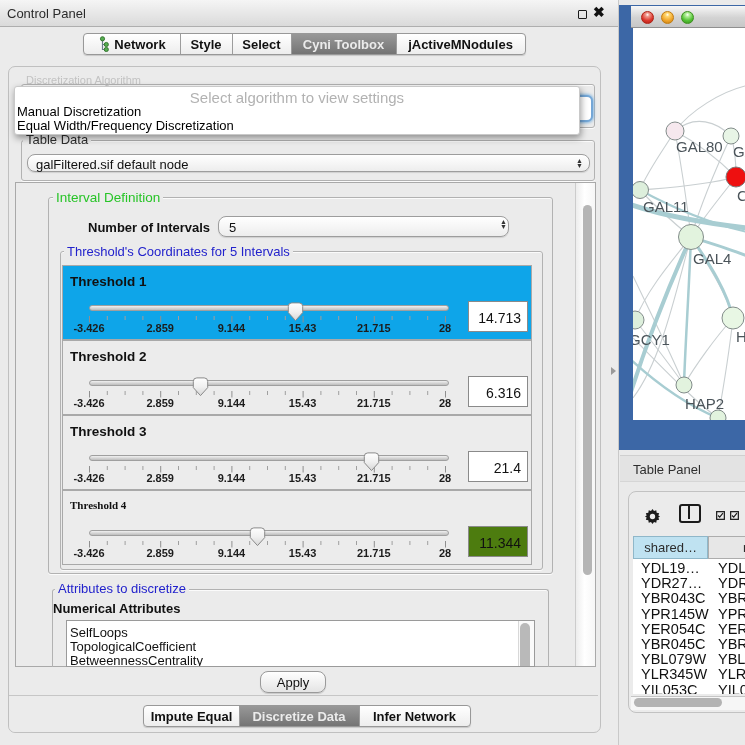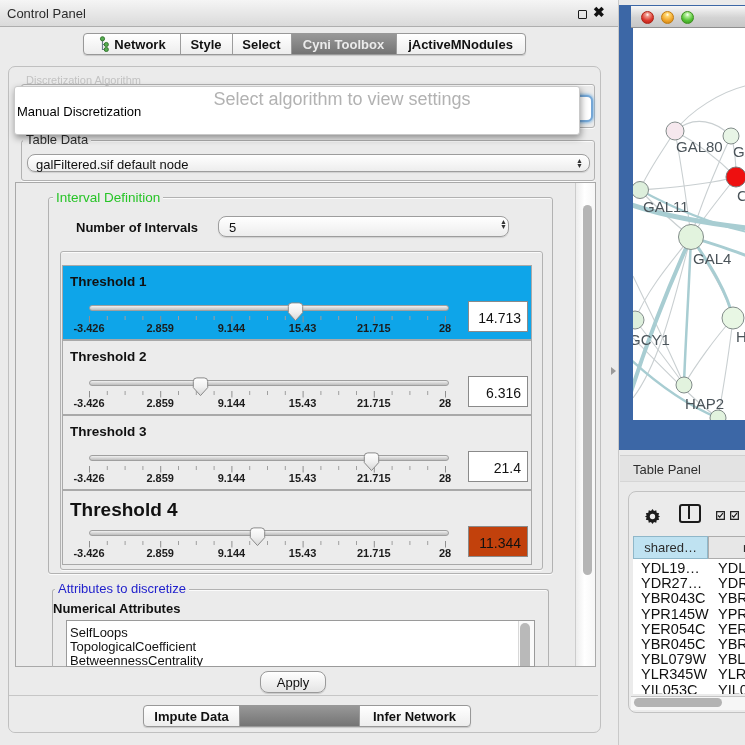--- a/index.html
+++ b/index.html
@@ -47,26 +47,27 @@
 <div class="gtitle" style="left:23px;top:133px;font-size:13px;color:#2e2e2e;">Table Data</div>
 <div class="combo" style="left:27px;top:154px;width:561px;height:16px;">
       <div class="abs" style="left:8px;top:2px;font-size:13px;color:#111;">galFiltered.sif default node</div>
       <div class="spin" style="left:547px;top:3px;">▲<br>▼</div>
     </div>
 <div class="abs" style="left:15px;top:182px;width:579px;height:483px;background:#ebebeb;border:1px solid #a9a9a9;"></div>
 <div class="abs" style="left:575px;top:183px;width:19px;height:483px;background:linear-gradient(90deg,#ededed,#ffffff 45%,#f6f6f6);border-left:1px solid #cccccc;"></div>
 <div class="abs" style="left:583px;top:205px;width:9px;height:370px;background:#b5b5b5;border-radius:5px;"></div>
 <div class="grp" style="left:48px;top:197px;width:503px;height:375px;"></div>
 <div class="gtitle" style="left:53px;top:191px;font-size:13.5px;color:#27c427;">Interval Definition</div>
-<div class="abs" style="left:76px;top:220px;font-size:13px;font-weight:bold;color:#111;">Number of Intervals</div>
+<div class="abs" style="left:88px;top:220px;font-size:13px;font-weight:bold;color:#111;">Number of Intervals</div>
 <div class="combo" style="left:218px;top:216px;width:289px;height:19px;">
       <div class="abs" style="left:10px;top:3px;font-size:13px;color:#111;">5</div>
       <div class="spin" style="left:280px;top:2px;">▲<br>▼</div>
     </div>
 <div class="grp" style="left:60px;top:251px;width:481px;height:317px;"></div>
+<div class="gtitle" style="left:64px;top:245px;font-size:13px;color:#2222cc;">Threshold's Coordinates for 5 Intervals</div>
 <div class="abs" style="left:62px;top:265px;width:468px;height:73px;background:#0ea5e9;border:1px solid #a9a9a9;">
       <div class="abs" style="left:7px;top:8px;font-size:13.5px;font-weight:bold;color:#111;">Threshold 1</div>
       <div class="abs" style="left:26px;top:39px;width:358px;height:4px;background:linear-gradient(#f0f0f0,#bdbdbd);border:1px solid #9f9f9f;border-radius:3px;"></div>
       <svg class="abs" style="left:0;top:0;" width="468" height="75">
         <line x1="26.5" y1="50" x2="26.5" y2="56.5" stroke="#8f8f8f" stroke-width="1"></line>
         <line x1="44.3" y1="50" x2="44.3" y2="54" stroke="#9f9f9f" stroke-width="1"></line>
         <line x1="62.1" y1="50" x2="62.1" y2="54" stroke="#9f9f9f" stroke-width="1"></line>
         <line x1="79.9" y1="50" x2="79.9" y2="54" stroke="#9f9f9f" stroke-width="1"></line>
         <line x1="97.7" y1="50" x2="97.7" y2="56.5" stroke="#8f8f8f" stroke-width="1"></line>
         <line x1="115.5" y1="50" x2="115.5" y2="54" stroke="#9f9f9f" stroke-width="1"></line>
@@ -192,21 +193,21 @@
             <stop offset="0.5" stop-color="#f0f0f0"></stop>
             <stop offset="1" stop-color="#d6d6d6"></stop>
           </linearGradient>
         </defs>
       </svg>
       <div class="abs" style="left:405px;top:35px;width:58px;height:29px;background:#fff;border:1px solid #8a8a8a;">
         <div class="abs" style="right:6px;top:8px;font-size:14px;color:#111;">21.4</div>
       </div>
     </div>
 <div class="abs" style="left:62px;top:490px;width:468px;height:73px;background:#ececec;border:1px solid #a9a9a9;">
-      <div class="abs" style="left:7px;top:8px;font-size:19px;font-weight:bold;color:#111;">Threshold 4</div>
+      <div class="abs" style="left:7px;top:8px;font-size:11px;font-weight:bold;color:#111;font-family:Liberation Serif, serif;">Threshold 4</div>
       <div class="abs" style="left:26px;top:39px;width:358px;height:4px;background:linear-gradient(#f0f0f0,#bdbdbd);border:1px solid #9f9f9f;border-radius:3px;"></div>
       <svg class="abs" style="left:0;top:0;" width="468" height="75">
         <line x1="26.5" y1="50" x2="26.5" y2="56.5" stroke="#8f8f8f" stroke-width="1"></line>
         <line x1="44.3" y1="50" x2="44.3" y2="54" stroke="#9f9f9f" stroke-width="1"></line>
         <line x1="62.1" y1="50" x2="62.1" y2="54" stroke="#9f9f9f" stroke-width="1"></line>
         <line x1="79.9" y1="50" x2="79.9" y2="54" stroke="#9f9f9f" stroke-width="1"></line>
         <line x1="97.7" y1="50" x2="97.7" y2="56.5" stroke="#8f8f8f" stroke-width="1"></line>
         <line x1="115.5" y1="50" x2="115.5" y2="54" stroke="#9f9f9f" stroke-width="1"></line>
         <line x1="133.3" y1="50" x2="133.3" y2="54" stroke="#9f9f9f" stroke-width="1"></line>
         <line x1="151.1" y1="50" x2="151.1" y2="54" stroke="#9f9f9f" stroke-width="1"></line>
@@ -233,49 +234,51 @@
       <svg class="abs" style="left:185.8px;top:36px;" width="17" height="20" viewBox="0 0 17 20">
         <path d="M8.5 18.6 L1.3 10.6 L1.3 4.4 Q1.3 0.9 4.8 0.9 L12.2 0.9 Q15.7 0.9 15.7 4.4 L15.7 10.6 Z" fill="url(#tg4)" stroke="#8a8a8a" stroke-width="1"></path>
         <defs>
           <linearGradient id="tg4" x1="0" y1="0" x2="0" y2="1">
             <stop offset="0" stop-color="#fefefe"></stop>
             <stop offset="0.5" stop-color="#f0f0f0"></stop>
             <stop offset="1" stop-color="#d6d6d6"></stop>
           </linearGradient>
         </defs>
       </svg>
-      <div class="abs" style="left:405px;top:35px;width:58px;height:29px;background:#c2410c;border:1px solid #8a8a8a;">
+      <div class="abs" style="left:405px;top:35px;width:58px;height:29px;background:#4d7c0f;border:1px solid #8a8a8a;">
         <div class="abs" style="right:6px;top:8px;font-size:14px;color:#111;">11.344</div>
       </div>
     </div>
 <div class="grp" style="left:52px;top:589px;width:495px;height:80px;border-bottom:none;border-bottom-left-radius:0;border-bottom-right-radius:0;"></div>
 <div class="gtitle" style="left:55px;top:582px;font-size:13px;color:#2222cc;">Attributes to discretize</div>
 <div class="abs" style="left:53px;top:601px;font-size:13px;font-weight:bold;color:#111;">Numerical Attributes</div>
 <div class="abs" style="left:66px;top:620px;width:467px;height:45px;background:#fff;border:1px solid #9a9a9a;overflow:hidden;">
       <div class="abs" style="left:3px;top:5px;font-size:13px;color:#111;line-height:14px;">SelfLoops<br>TopologicalCoefficient<br>BetweennessCentrality</div>
       <div class="abs" style="left:451px;top:0;width:15px;height:45px;background:#fafafa;border-left:1px solid #d8d8d8;"></div>
       <div class="abs" style="left:453px;top:2px;width:10px;height:60px;background:#b9b9b9;border-radius:5px;"></div>
     </div>
 <div class="abs" style="left:9px;top:667px;width:589px;height:65px;background:#ebebeb;border-bottom-left-radius:7px;border-bottom-right-radius:7px;"></div>
 <div class="abs" style="left:260px;top:671px;width:64px;height:20px;background:linear-gradient(#ffffff,#e4e4e4);border:1px solid #9a9a9a;border-radius:8px;box-shadow:0 1px 1px rgba(0,0,0,.15);font-size:13px;color:#111;display:flex;align-items:center;justify-content:center;">Apply</div>
 <div class="abs" style="left:9px;top:695px;width:589px;height:1px;background:#c6c6c6;"></div>
 <div class="abs" style="left:143px;top:705px;width:326px;height:20px;background:linear-gradient(#ffffff,#ededed);border:1px solid #989898;border-radius:4px;box-shadow:0 1px 1px rgba(0,0,0,.15);overflow:hidden;">
 <div class="abs" style="left:95px;top:0;width:120px;height:20px;background:linear-gradient(#989898,#747474);"></div>
-<div class="tseg" style="left:0px;width:95px;color:#111;">Impute Data</div>
+<div class="tseg" style="left:0px;width:95px;color:#111;">Impute Equal</div>
+<div class="tseg" style="left:95px;width:120px;color:#ebebeb;">Discretize Data</div>
 <div class="tseg" style="left:215px;width:111px;color:#111;">Infer Network</div>
 <div class="vline" style="left:95px;"></div>
 <div class="vline" style="left:215px;"></div>
 </div>
 </div>
 <svg class="abs" style="left:609px;top:366px;" width="8" height="10">
     <path d="M2 1 L7 5 L2 9 Z" fill="#9a9a9a"></path>
   </svg>
 <div class="abs" style="left:14px;top:86px;width:564px;height:47px;background:#ffffff;border:1px solid #c9c9c9;border-radius:3px;box-shadow:1px 3px 7px rgba(0,0,0,.4);z-index:50;">
-    <div class="abs" style="left:0;top:2px;width:564px;text-align:center;font-size:18px;color:#b2b2b2;margin-left:45px;">Select algorithm to view settings</div>
+    <div class="abs" style="left:0;top:2px;width:564px;text-align:center;font-size:15px;color:#b2b2b2;">Select algorithm to view settings</div>
     <div class="abs" style="left:2px;top:17px;font-size:13px;font-weight:normal;color:#000;">Manual Discretization</div>
+    <div class="abs" style="left:2px;top:31px;font-size:13px;color:#000;">Equal Width/Frequency Discretization</div>
   </div>
 <div class="abs" style="left:619px;top:5px;width:126px;height:445px;background:#3c67a6;">
 <div class="abs" style="left:12px;top:1px;width:114px;height:21px;background:linear-gradient(#f7f7f7 0%,#d3d3d3 55%,#c7c7c7 100%);border-bottom:1px solid #909090;"></div>
 <div class="abs" style="left:22px;top:6px;width:11px;height:11px;border-radius:50%;background:radial-gradient(circle at 50% 25%, #ffffff 0%, #f09a8e 18%, #dc352b 60%, #ad2115 100%);border:0.5px solid #ad2115;"></div>
 <div class="abs" style="left:42px;top:6px;width:11px;height:11px;border-radius:50%;background:radial-gradient(circle at 50% 25%, #ffffff 0%, #ffd76f 18%, #f0a429 60%, #c07b10 100%);border:0.5px solid #c07b10;"></div>
 <div class="abs" style="left:62px;top:6px;width:11px;height:11px;border-radius:50%;background:radial-gradient(circle at 50% 25%, #ffffff 0%, #b4ef9b 18%, #52c234 60%, #3b8f1e 100%);border:0.5px solid #3b8f1e;"></div>
 <div class="abs" style="left:14px;top:23px;width:112px;height:392px;background:#ffffff;overflow:hidden;">
 <svg width="112" height="392" viewBox="0 0 112 392">
 <g fill="none" stroke="#c9cfd1" stroke-width="1.1">
 <path d="M112,58 C88,64 58,82 42,103"></path>

